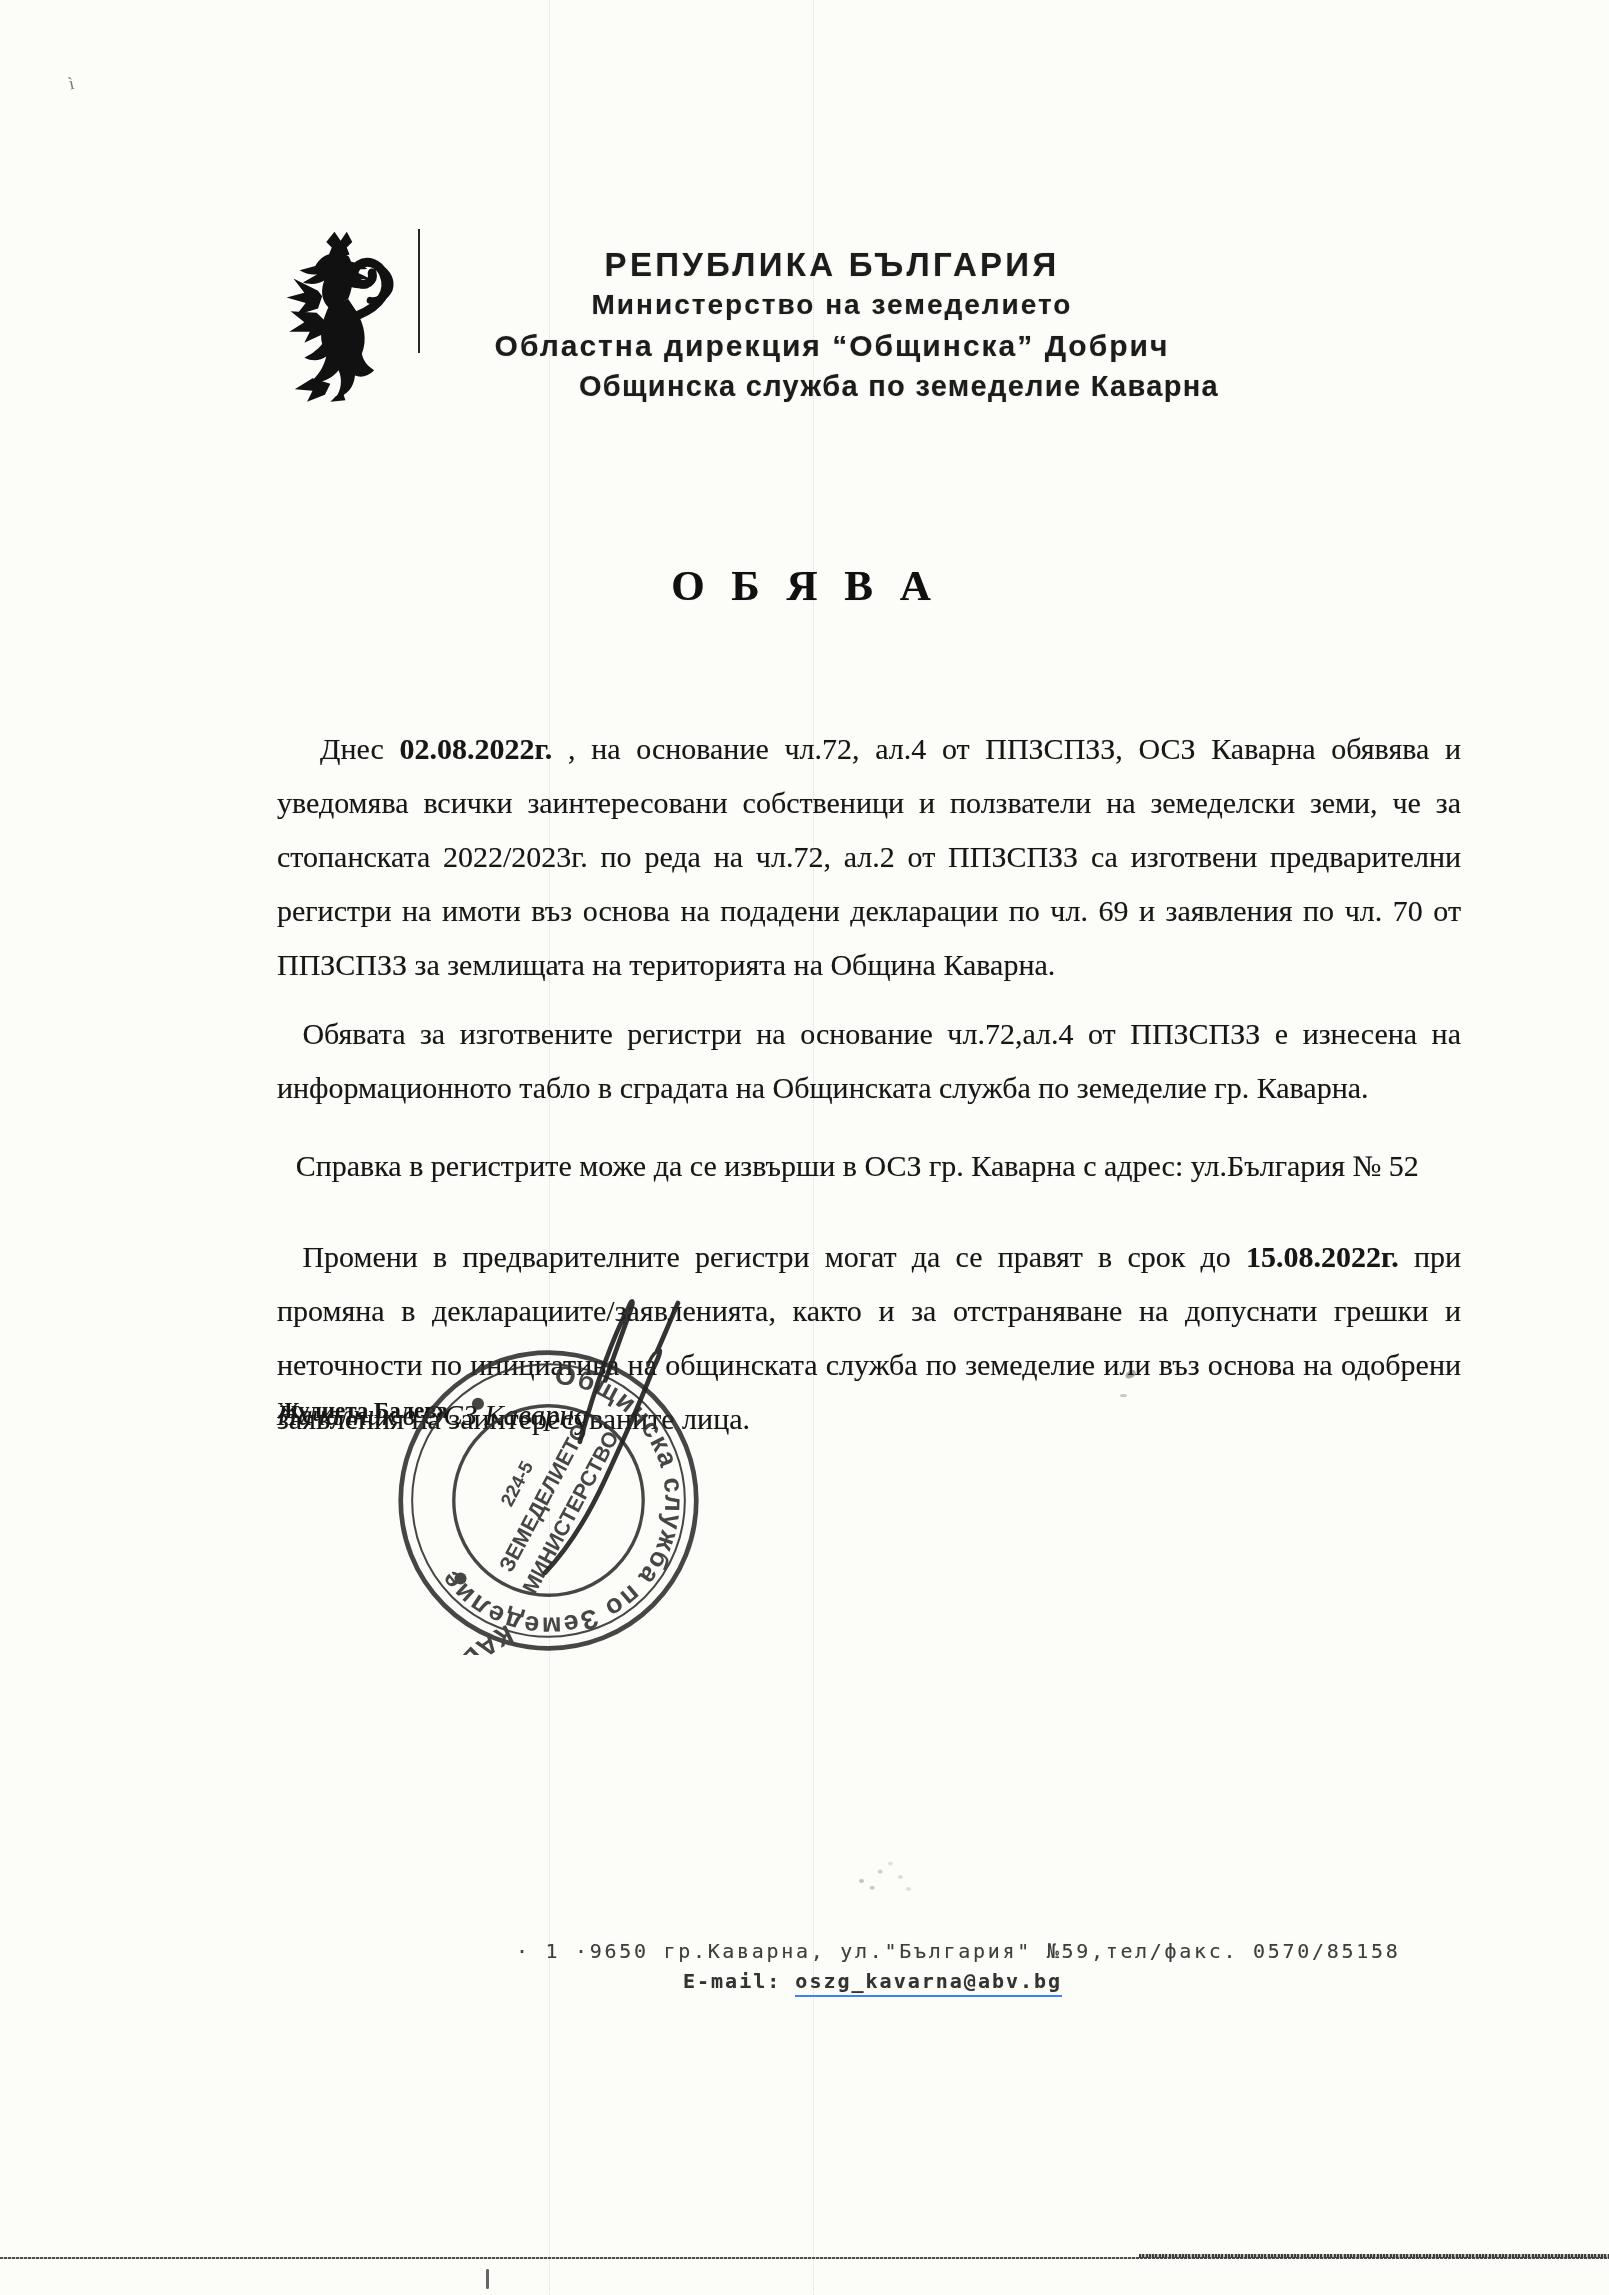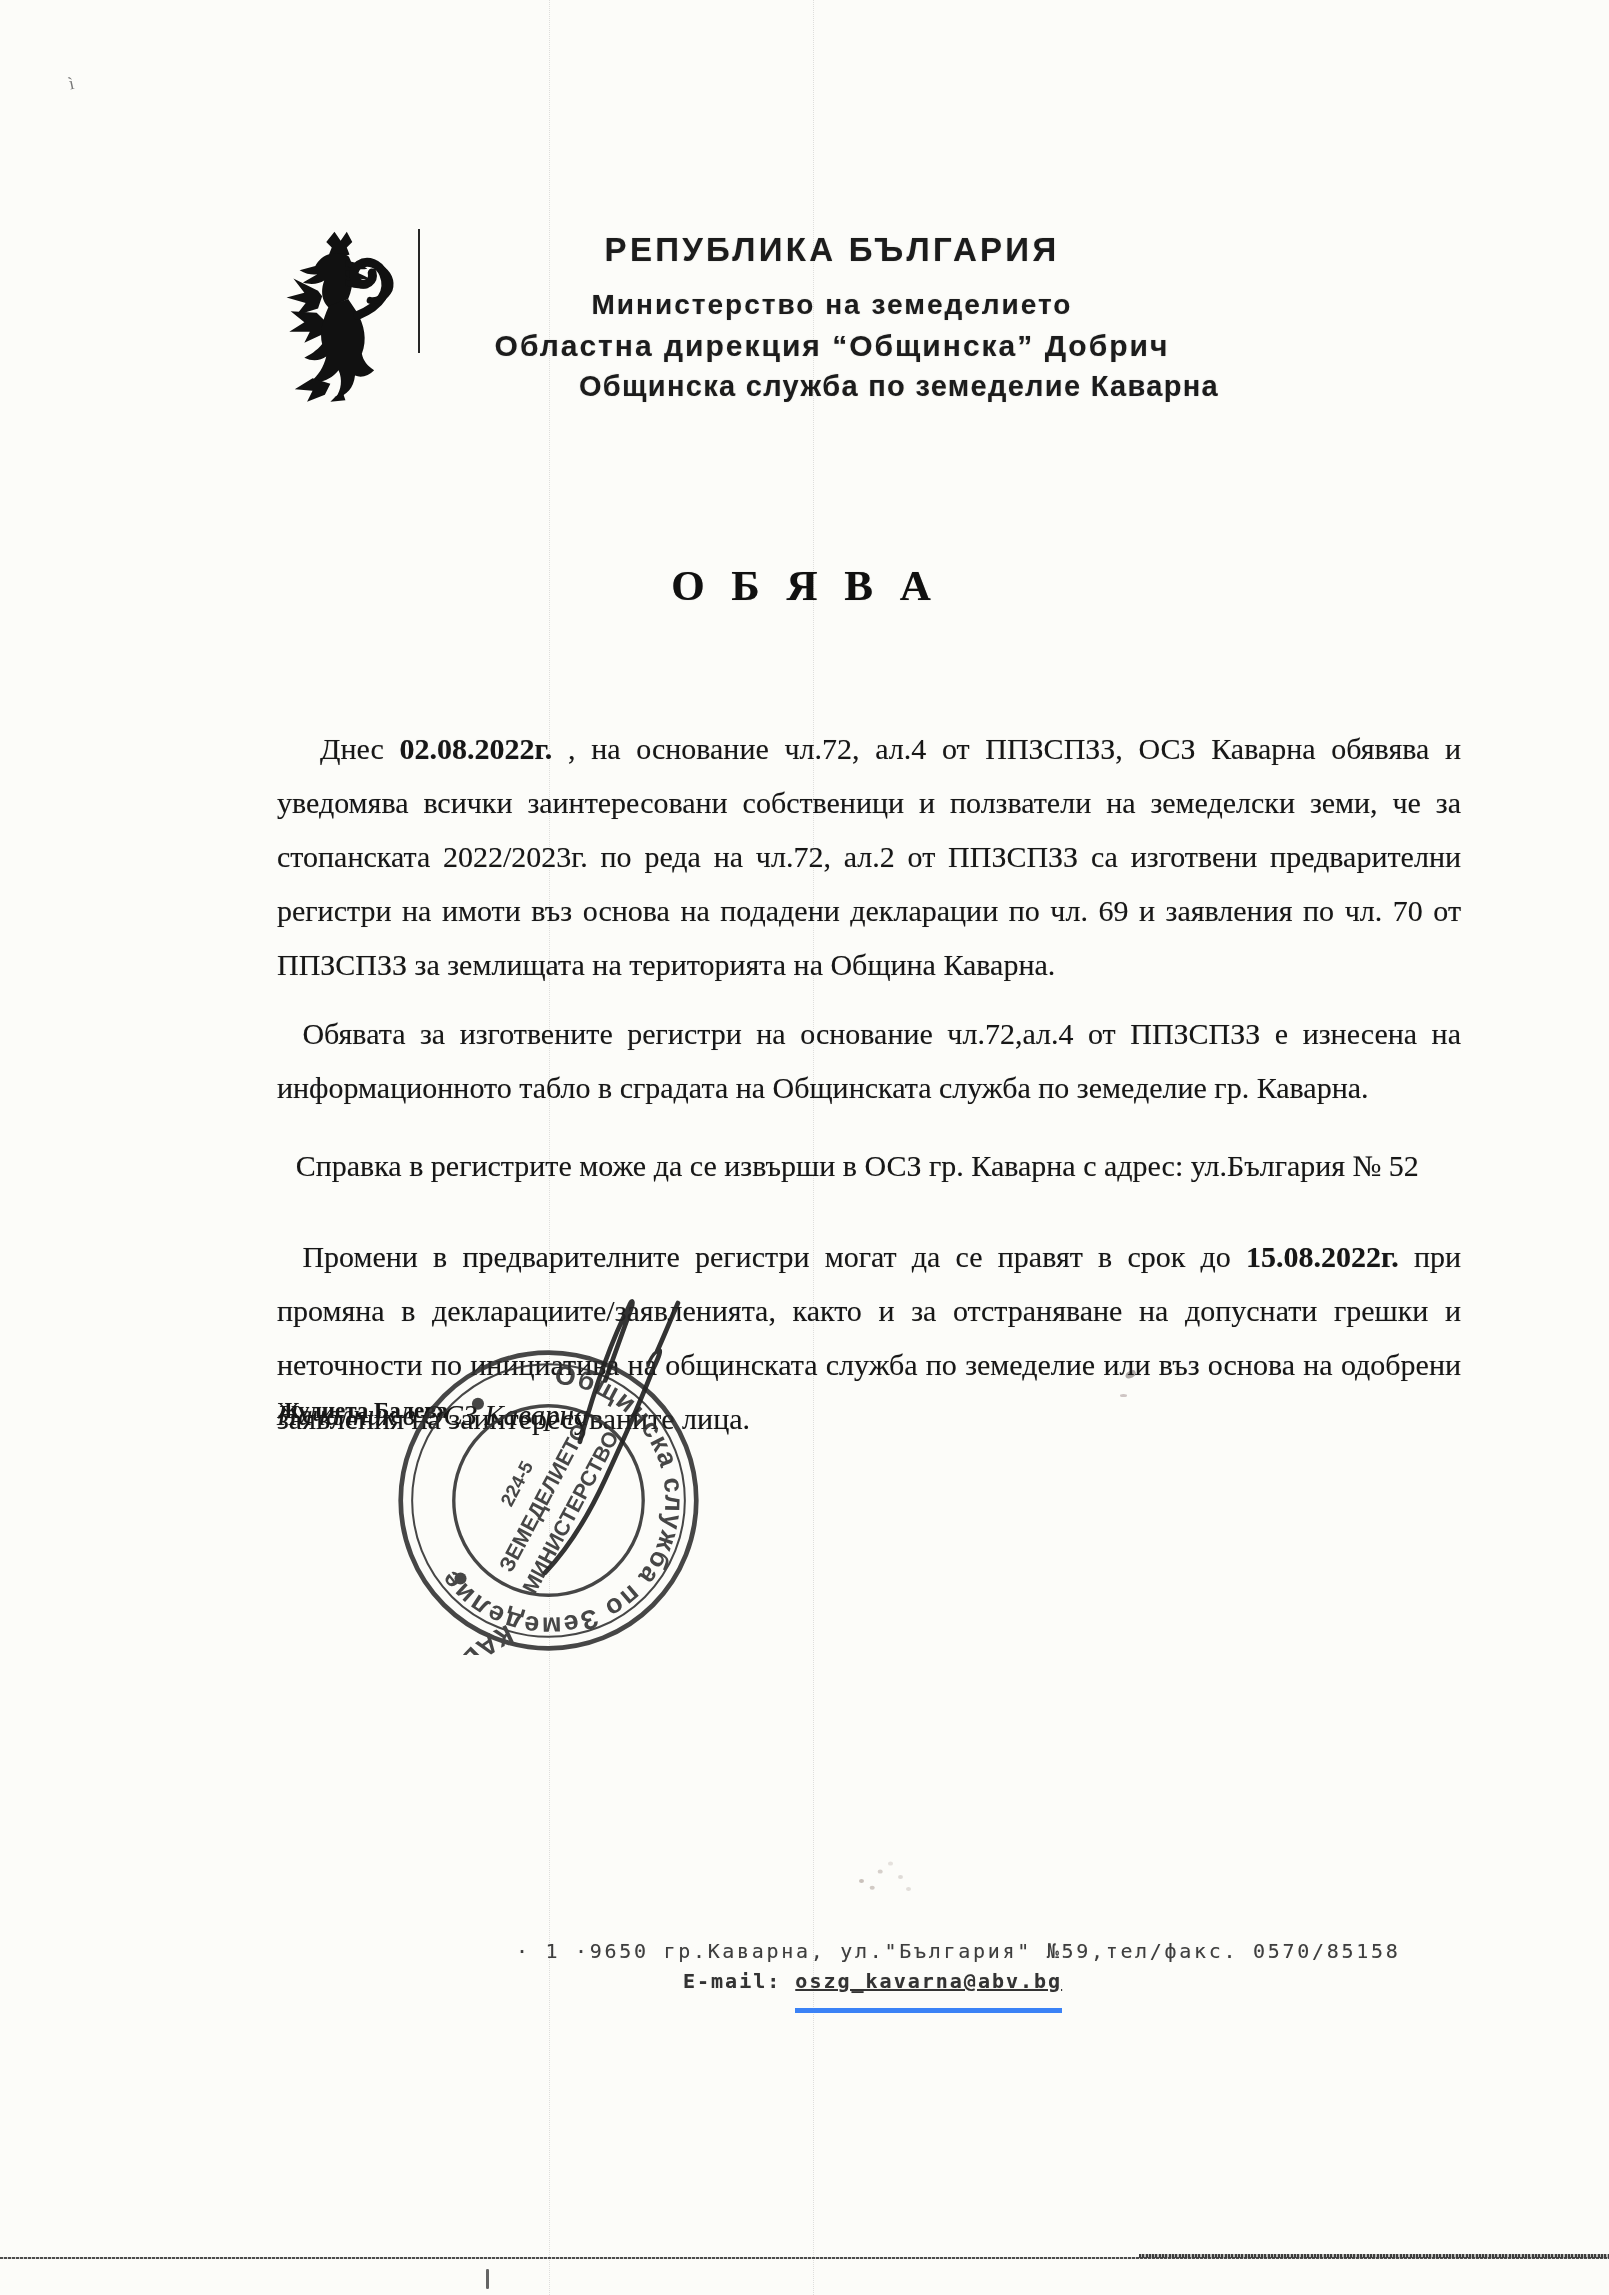--- a/index.html
+++ b/index.html
@@ -21,21 +21,21 @@
   #speck-right1{left:1125px;top:1371px;width:10.7px;height:6.7px;background:rgba(110,100,100,.55);border-radius:60% 40% 50% 50%;transform:rotate(-25deg);}
   #speck-right2{left:1120px;top:1394px;width:6.7px;height:3.3px;background:rgba(150,130,130,.45);border-radius:50%;}
   #smudge-bottom{left:859px;top:1879px;width:5.3px;height:4px;background:rgba(125,105,95,.4);border-radius:50%;
     box-shadow:18.7px -9.4px 0 rgba(125,105,95,.30), 39px -4px 0 rgba(125,105,95,.22), 10.7px 6.7px 0 rgba(125,105,95,.34),
                47px 8px 0 rgba(125,105,95,.20), 29px -17.4px 0 rgba(125,105,95,.18);}
   #tick-bottom{left:486px;top:2269px;width:3.3px;height:20px;background:rgba(50,50,50,.75);border-radius:1.3px;}
   
   .hdr-line{position:absolute;left:421px;width:822px;text-align:center;
     font-family:"Liberation Sans",sans-serif;font-weight:bold;color:#1c1c1c;
     text-shadow:0 0 1.3px rgba(25,25,25,.28);white-space:nowrap;}
-  #hl1{top:231px;font-size:33px;letter-spacing:3.3px;}
+  #hl1{top:246px;font-size:33px;letter-spacing:3.3px;}
   #hl2{top:289px;font-size:28px;letter-spacing:2px;}
   #hl3{top:329px;font-size:30px;letter-spacing:2px;}
   #hl4{top:370px;font-size:29px;letter-spacing:1.3px;transform:translateX(67px);}
   #coat-of-arms{position:absolute;left:276px;top:225px;width:132px;height:178px;}
   #hdr-sep{position:absolute;left:418px;top:229px;width:2px;height:124px;background:#262626;}
   
   .doc-title{position:absolute;left:0;top:529px;width:1610px;text-align:center;
     font-size:43px;font-weight:bold;letter-spacing:8px;color:#101010;
     text-shadow:0 0 0.7px rgba(20,20,20,.5);margin-top:32px;}
   
@@ -53,21 +53,21 @@
     text-shadow:0 0 0.7px rgba(30,30,30,.5);white-space:nowrap;}
   #sig-role{position:absolute;left:277px;top:1399px;font-size:29px;font-style:italic;
     text-shadow:0 0 0.7px rgba(30,30,30,.4);white-space:nowrap;text-align:right;}
   #stamp-svg{position:absolute;left:396px;top:1346px;width:305px;height:309px;opacity:.88;}
   #pen-svg{position:absolute;left:374px;top:1267px;width:361px;height:347px;}
   
   .footer-line{position:absolute;font-family:"DejaVu Sans Mono",monospace;color:#3e3e3e;
     white-space:nowrap;text-shadow:0 0 0.7px rgba(60,60,60,.35);}
   #footer-address{left:516px;top:1939px;font-size:20px;letter-spacing:2.7px;}
   #footer-email{left:683px;top:1969px;font-size:20px;letter-spacing:2px;font-weight:bold;color:#333;}
-  #footer-email .email-addr{border-bottom:5px solid #3b82f6;padding-bottom:15px;text-decoration:underline;}
+  #footer-email .email-addr{border-bottom:2px solid #3b82f6;padding-bottom:2px;}
 </style>
 </head>
 <body>
 
 <div class="page">
 
   <div class="fold-line" id="fold-left"></div>
   <div class="fold-line" id="fold-right"></div>
   <div class="scan-edge"></div>
   <div class="scan-edge-right"></div>

